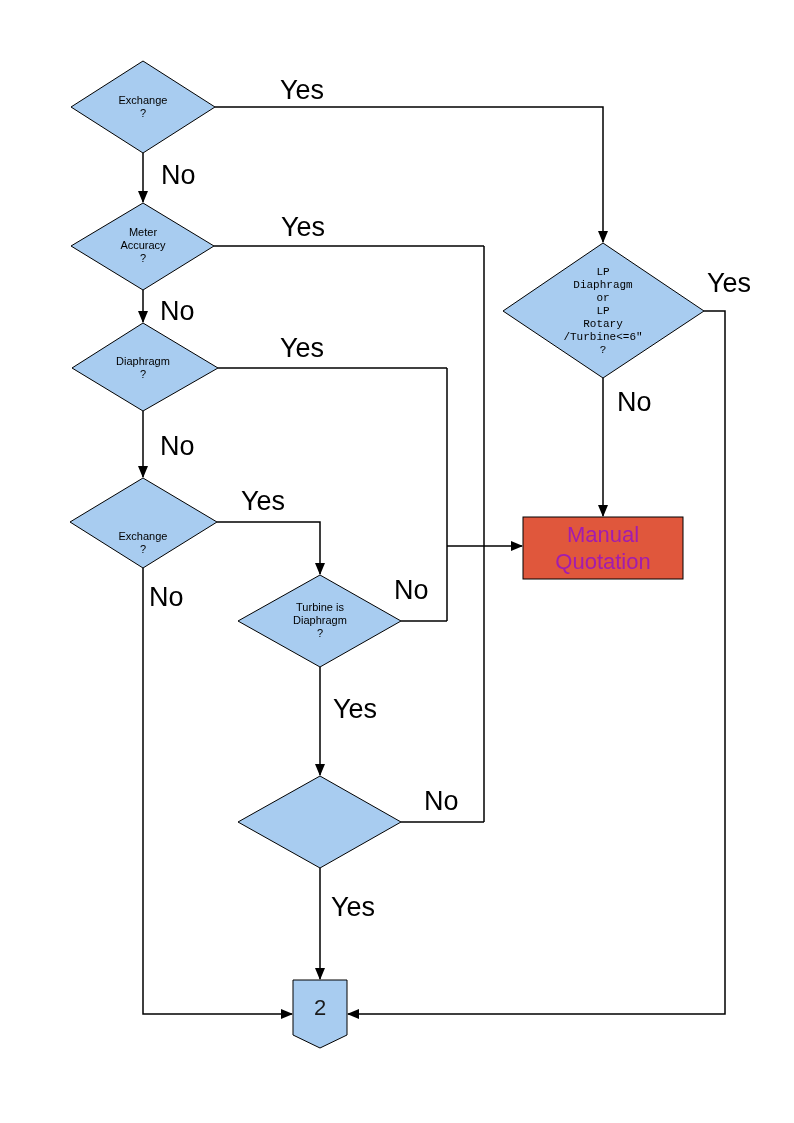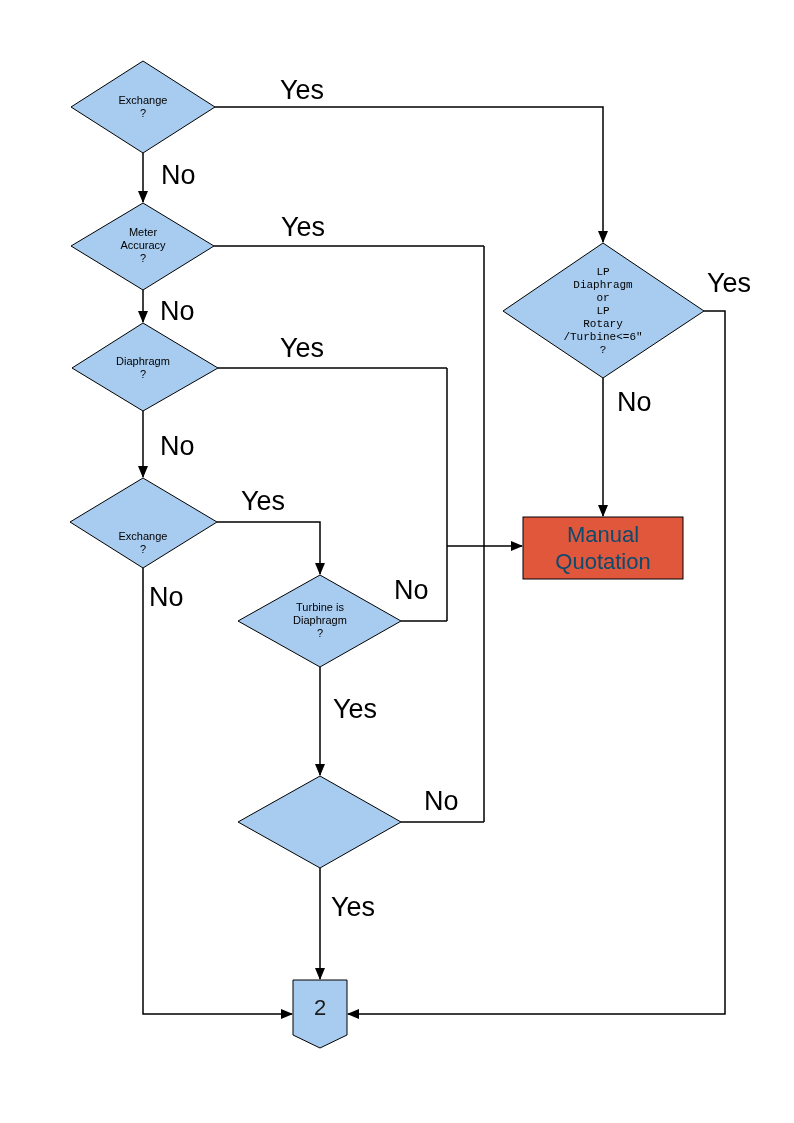--- a/index.html
+++ b/index.html
@@ -4,21 +4,21 @@
 <style>
   html,body{margin:0;padding:0;background:#ffffff;}
   #page{position:relative;width:794px;height:1123px;background:#ffffff;overflow:hidden;
         font-family:"Liberation Sans", sans-serif;}
   #flow-svg{position:absolute;left:0;top:0;width:794px;height:1123px;}
   #flow-svg path.edge{fill:none;stroke:#000000;stroke-width:1.5;}
   #flow-svg .shape{stroke:#000000;stroke-width:1;}
   .node-label{position:absolute;white-space:pre-line;text-align:center;color:#000000;
               font-size:11px;line-height:13px;}
   .edge-label{position:absolute;color:#000000;font-size:27px;line-height:24px;}
-  .terminal-label{position:absolute;white-space:pre-line;text-align:center;color:#0c4a6e;
+  .terminal-label{position:absolute;white-space:pre-line;text-align:center;color:#a21caf;
                   font-size:22px;line-height:27px;}
   .connector-label{position:absolute;text-align:center;color:#1a1a1a;font-size:22px;line-height:24px;}
 </style>
 </head>
 <body>
 
 <div id="page">
 
   <svg id="flow-svg" viewBox="0 0 794 1123" xmlns="http://www.w3.org/2000/svg">
     <defs>

